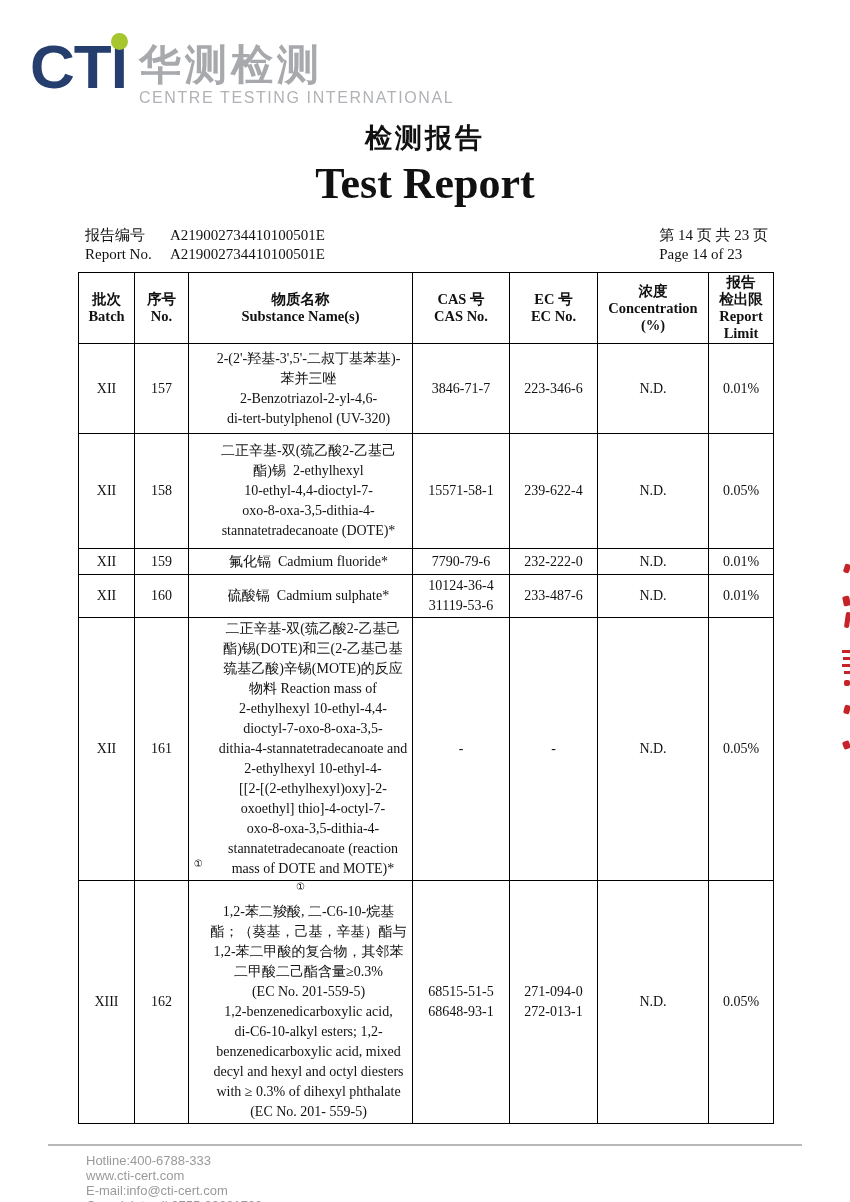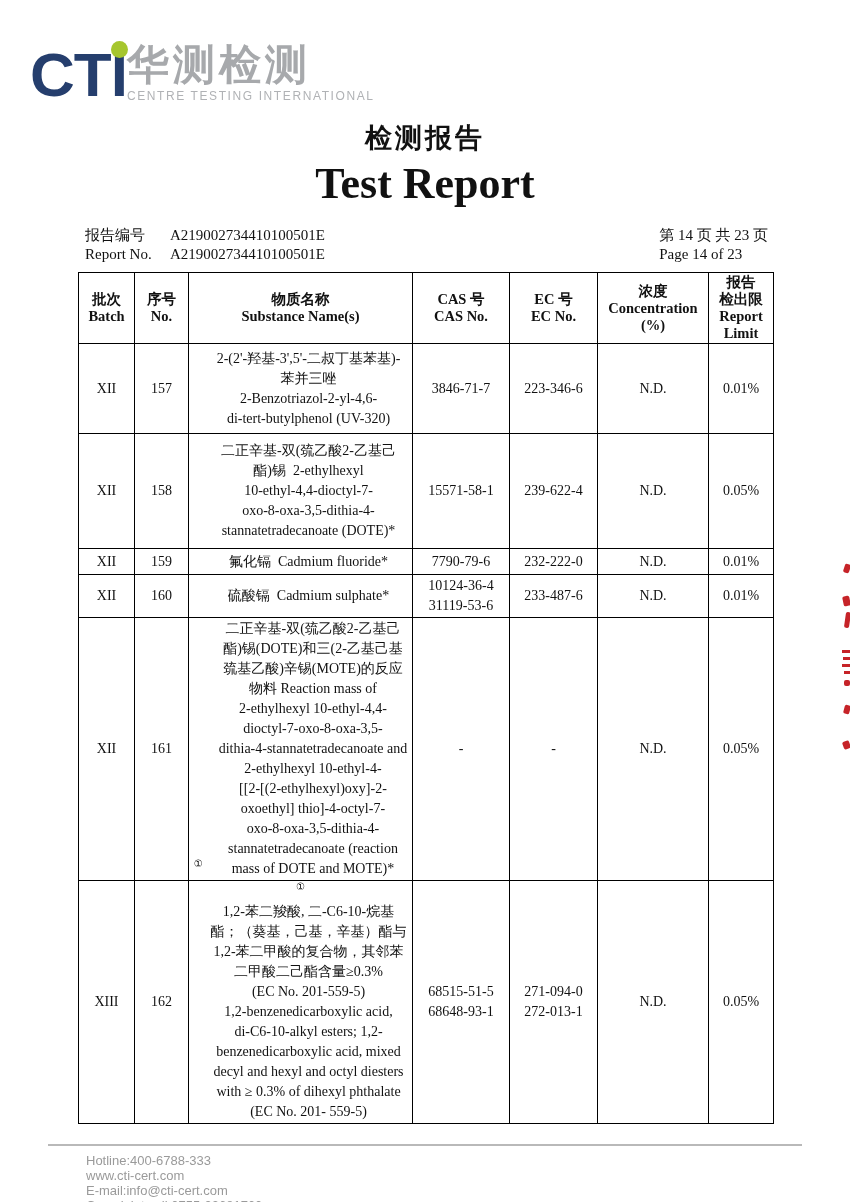--- a/index.html
+++ b/index.html
@@ -6,42 +6,42 @@
   html, body { background: #fff; }
   body {
     width: 850px; height: 1202px;
     position: relative; overflow: hidden;
     font-family: "Liberation Serif", serif;
     color: #111;
   }
   .page { position: absolute; inset: 0; background: #fff; }
 
   
-  .logo-row { position: absolute; top: 26px; left: 30px; display: flex; align-items: center; }
+  .logo-row { position: absolute; top: 26px; left: 30px; display: flex; align-items: flex-start; }
   .logo-cti {
     position: relative;
     font-family: "Liberation Sans", sans-serif;
     font-weight: bold; font-size: 62px; line-height: 62px;
     color: #253e6d; letter-spacing: -1px;
   }
   .logo-dot {
     position: absolute; top: 7px; right: -1px;
     width: 17px; height: 17px; border-radius: 50%;
     background: #a6c62e;
   }
   .logo-cti .cti-text { position: relative; top: 10px; }
-  .logo-right { margin-left: 0; padding-top: 18px; }
+  .logo-right { margin-left: 12px; padding-top: 18px; }
   .logo-cn {
     font-size: 42px; line-height: 42px; color: #a7a9ac;
     font-weight: bold; letter-spacing: 4px;
     font-family: "DejaVu Sans", sans-serif;
   }
   .logo-en {
     font-family: "Liberation Sans", sans-serif;
-    font-size: 12px; color: #b0b2b5; letter-spacing: 1.6px;
+    font-size: 16px; color: #b0b2b5; letter-spacing: 1.6px;
     margin-top: 3px;
   }
 
   
   .title-block { position: absolute; top: 120px; left: 0; width: 100%; text-align: center; }
   .title-cn { font-size: 27px; font-weight: bold; letter-spacing: 3px; }
   .title-en { font-size: 44px; font-weight: bold; margin-top: 2px; }
 
   
   .report-meta {

